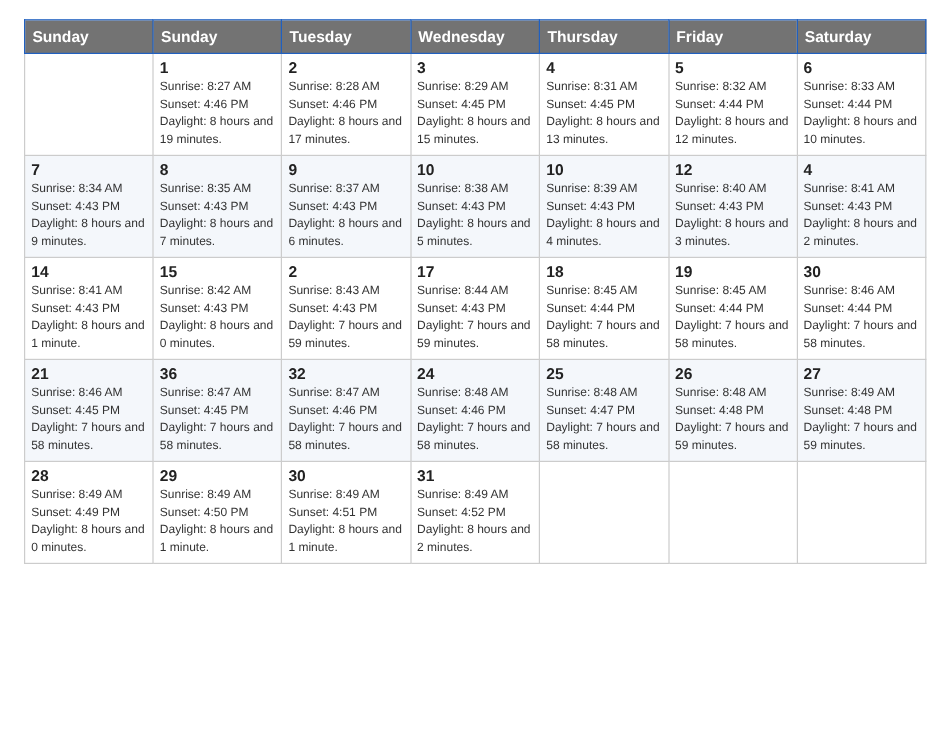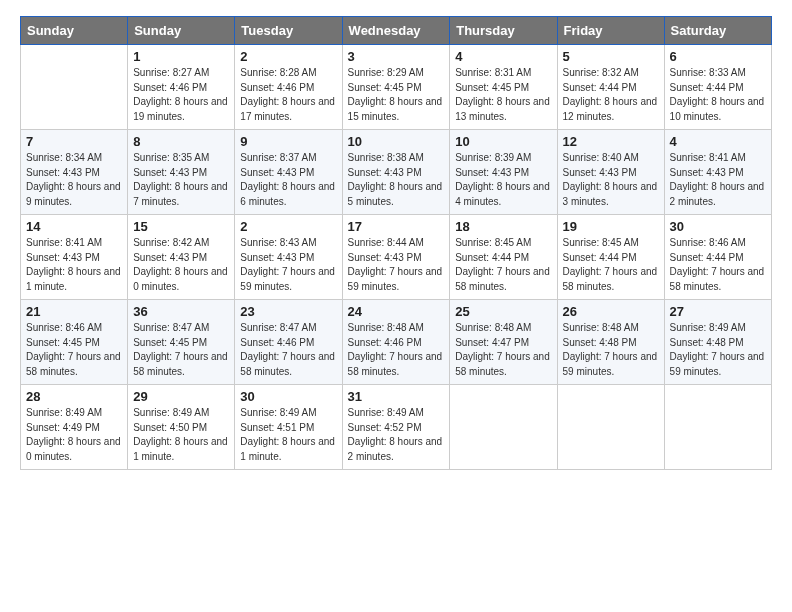--- a/index.html
+++ b/index.html
@@ -194,21 +194,21 @@
         <tr>
           <td>
             <span class="day-num">21</span>
             <div class="day-detail">Sunrise: 8:46 AM<br>Sunset: 4:45 PM<br>Daylight: 7 hours and 58 minutes.</div>
           </td>
           <td>
             <span class="day-num">36</span>
             <div class="day-detail">Sunrise: 8:47 AM<br>Sunset: 4:45 PM<br>Daylight: 7 hours and 58 minutes.</div>
           </td>
           <td>
-            <span class="day-num">23</span>
+            <span class="day-num">32</span>
             <div class="day-detail">Sunrise: 8:47 AM<br>Sunset: 4:46 PM<br>Daylight: 7 hours and 58 minutes.</div>
           </td>
           <td>
             <span class="day-num">24</span>
             <div class="day-detail">Sunrise: 8:48 AM<br>Sunset: 4:46 PM<br>Daylight: 7 hours and 58 minutes.</div>
           </td>
           <td>
             <span class="day-num">25</span>
             <div class="day-detail">Sunrise: 8:48 AM<br>Sunset: 4:47 PM<br>Daylight: 7 hours and 58 minutes.</div>
           </td>

